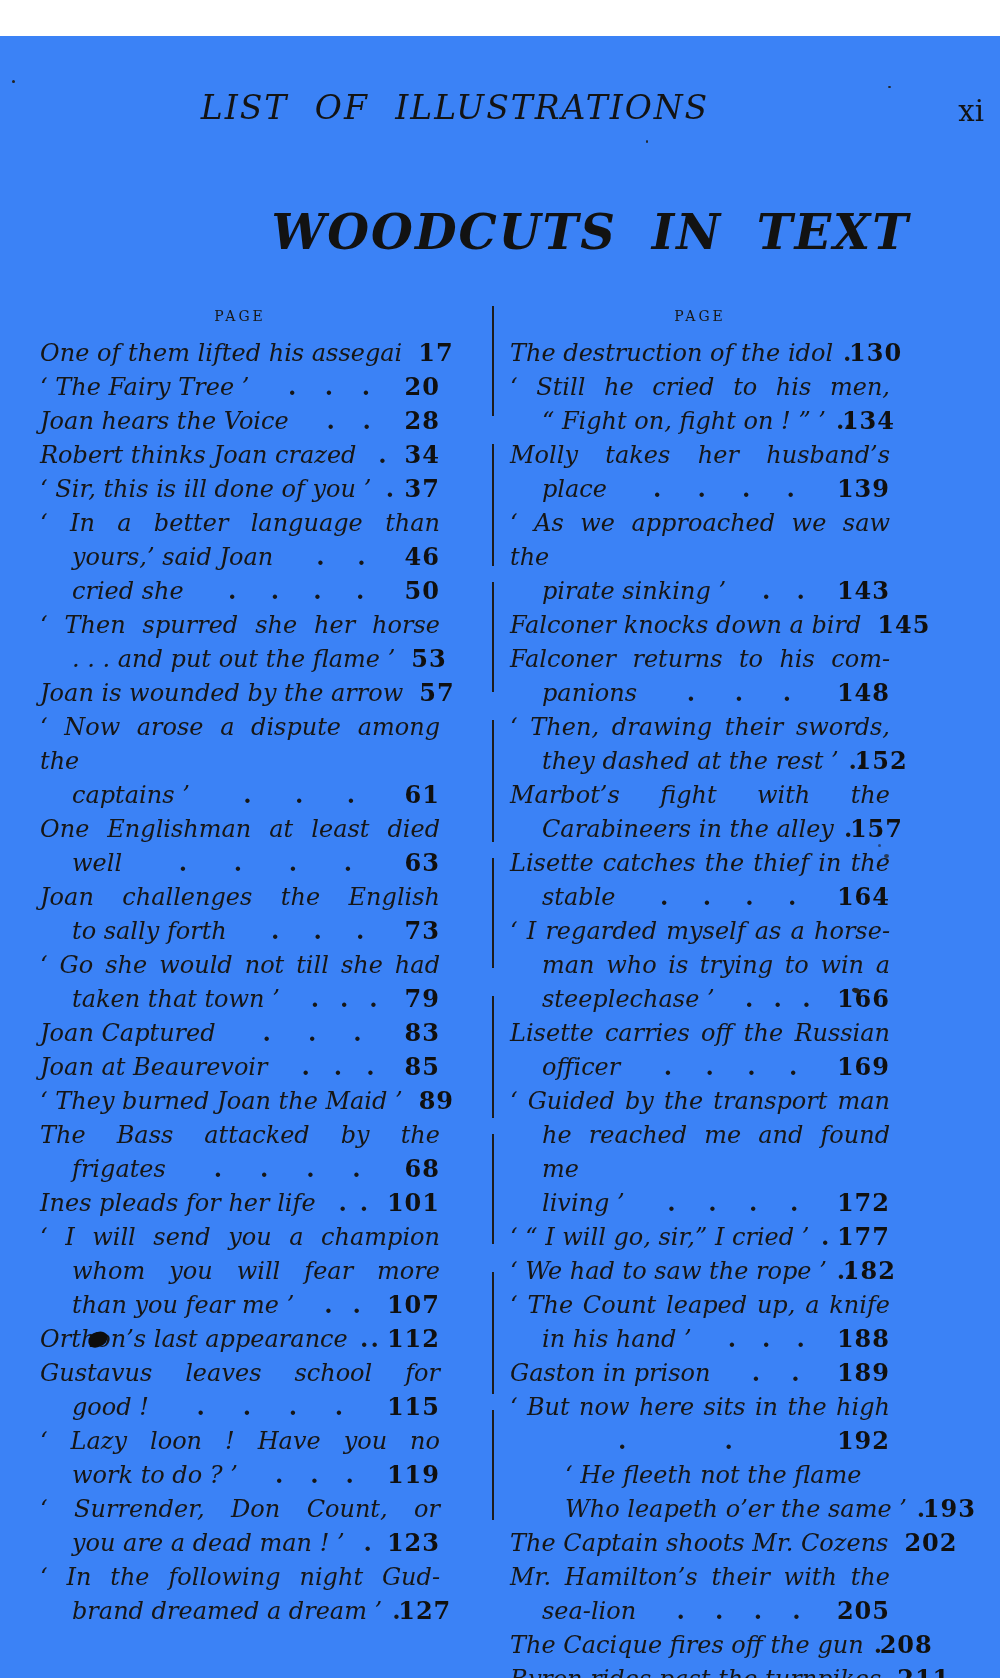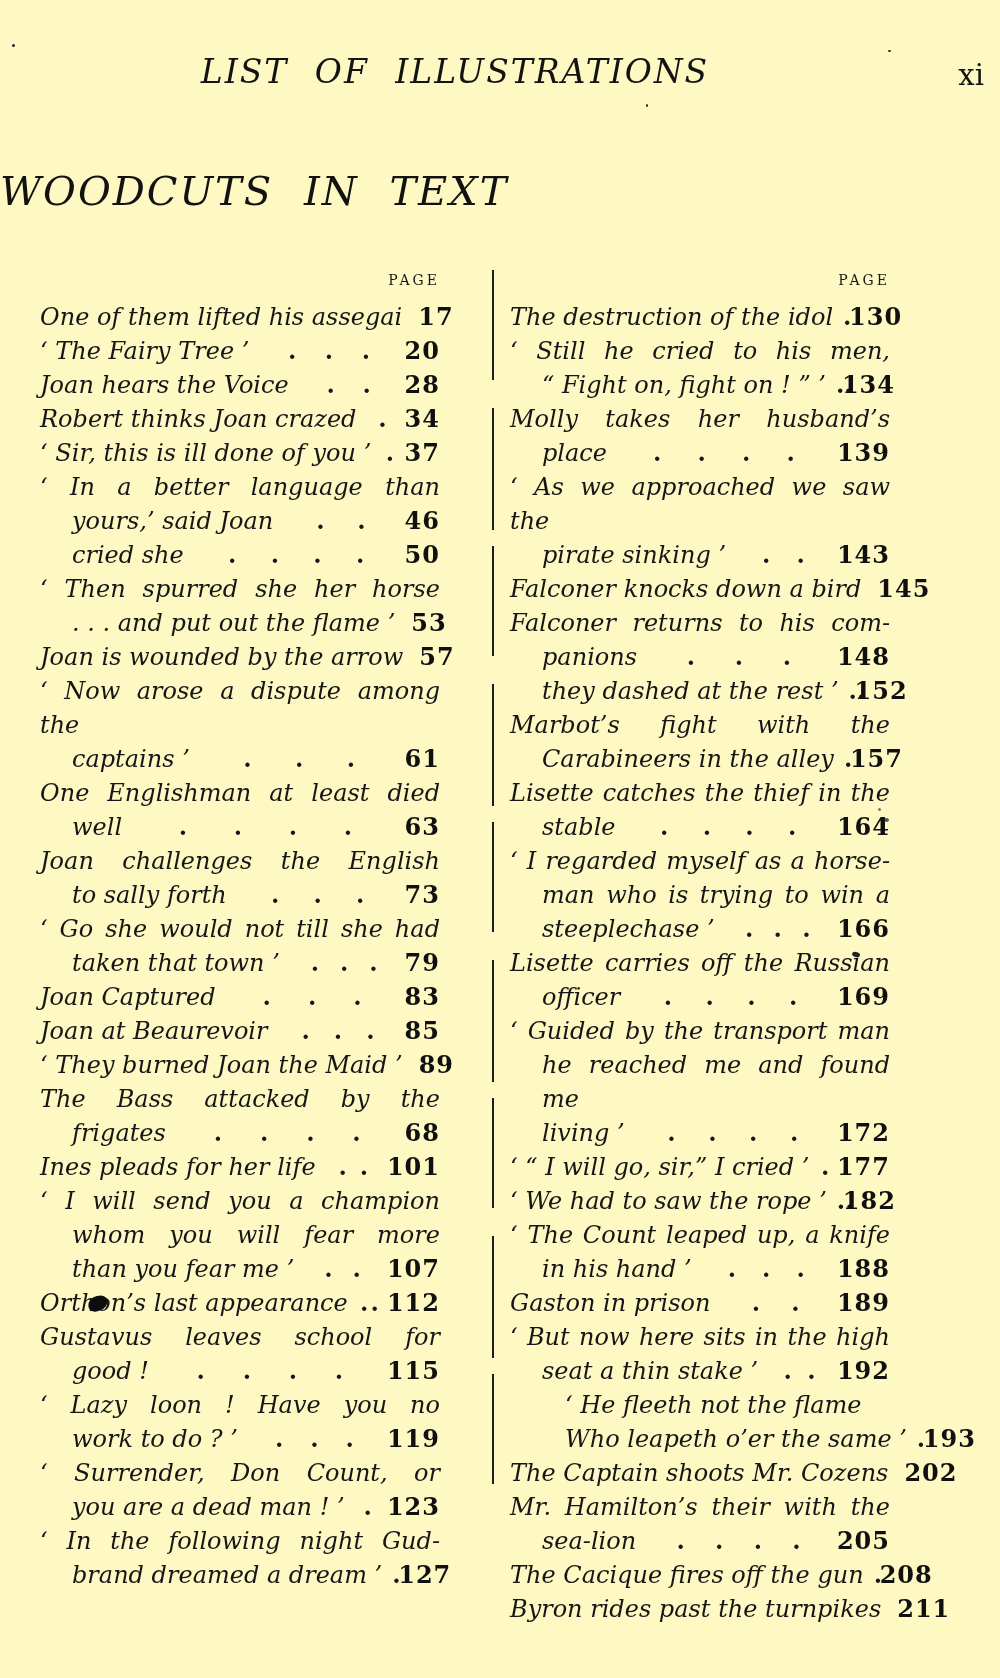--- a/index.html
+++ b/index.html
@@ -4,44 +4,44 @@
 <style>
   * { margin: 0; padding: 0; box-sizing: border-box; }
   html, body { background: #ffffff; }
   body {
     width: 1000px; height: 1678px;
     font-family: "DejaVu Serif", "Liberation Serif", serif;
     color: #161616;
     position: relative;
     overflow: hidden;
   }
-  .sheet { position: absolute; inset: 0; background: #fef9c3; }
+  .sheet { position: absolute; inset: 0; background: #3b82f6; margin-top: 36px; }
 
   
   .running-head { position: absolute; top: 52px; left: 0; width: 910px; }
   .head-title {
     text-align: center;
     font-style: italic;
     font-size: 33px;
     letter-spacing: 2px;
     word-spacing: 14px;
     color: #131313;
   }
   .folio {
     position: absolute; top: 6px; right: -74px;
     font-size: 29px; font-style: normal; color: #131313;
   }
 
   
   .section-title {
     position: absolute; top: 168px; left: 0; width: 910px;
-    text-align: left;
+    text-align: right;
     font-style: italic;
-    font-weight: normal;
-    font-size: 40px;
+    font-weight: bold;
+    font-size: 48px;
     letter-spacing: 2px;
     word-spacing: 16px;
     color: #121212;
   }
 
   
   .columns {
     position: absolute; top: 266px; left: 40px; width: 850px;
     display: flex; align-items: flex-start;
   }
@@ -52,21 +52,21 @@
     width: 2px; height: 1240px;
     margin-left: 52px; margin-right: 16px; margin-top: 4px;
     background: repeating-linear-gradient(180deg,
       #1d1d1d 0px, #1d1d1d 110px, transparent 110px, transparent 138px,
       #1d1d1d 138px, #1d1d1d 260px, transparent 260px, transparent 276px);
   }
   .page-label {
     font-style: normal;
     font-size: 14px;
     letter-spacing: 3px;
-    text-align: right;
+    text-align: center;
     height: 28px; line-height: 28px;
     margin-bottom: 6px;
     color: #171717;
   }
 
   .entry { }
   .tline { white-space: nowrap; }
   .tline.spread { text-align: justify; text-align-last: justify; white-space: normal; }
   .cont { padding-left: 32px; }
   .entry.poem .tline, .entry.poem .fline .txt { padding-left: 55px; }
@@ -435,20 +435,21 @@
             <span class="txt">panions</span>
             <span class="leader">
               <span class="dot">.</span>
               <span class="dot">.</span>
               <span class="dot">.</span>
             </span>
             <span class="pg">148</span>
           </div>
         </div>
         <div class="entry">
+          <div class="tline spread">‘ Then, drawing their swords,</div>
           <div class="fline cont">
             <span class="txt">they dashed at the rest ’</span>
             <span class="leader">
               <span class="dot">.</span>
               <span class="dot">.</span>
             </span>
             <span class="pg">152</span>
           </div>
         </div>
         <div class="entry">
@@ -551,21 +552,20 @@
             <span class="leader">
               <span class="dot">.</span>
               <span class="dot">.</span>
             </span>
             <span class="pg">189</span>
           </div>
         </div>
         <div class="entry">
           <div class="tline spread">‘ But now here sits in the high</div>
           <div class="fline cont">
-            <span class="txt">seat a thin stake ’</span>
             <span class="leader">
               <span class="dot">.</span>
               <span class="dot">.</span>
             </span>
             <span class="pg">192</span>
           </div>
         </div>
         <div class="entry poem">
           <div class="tline">‘ He fleeth not the flame</div>
           <div class="fline cont">

